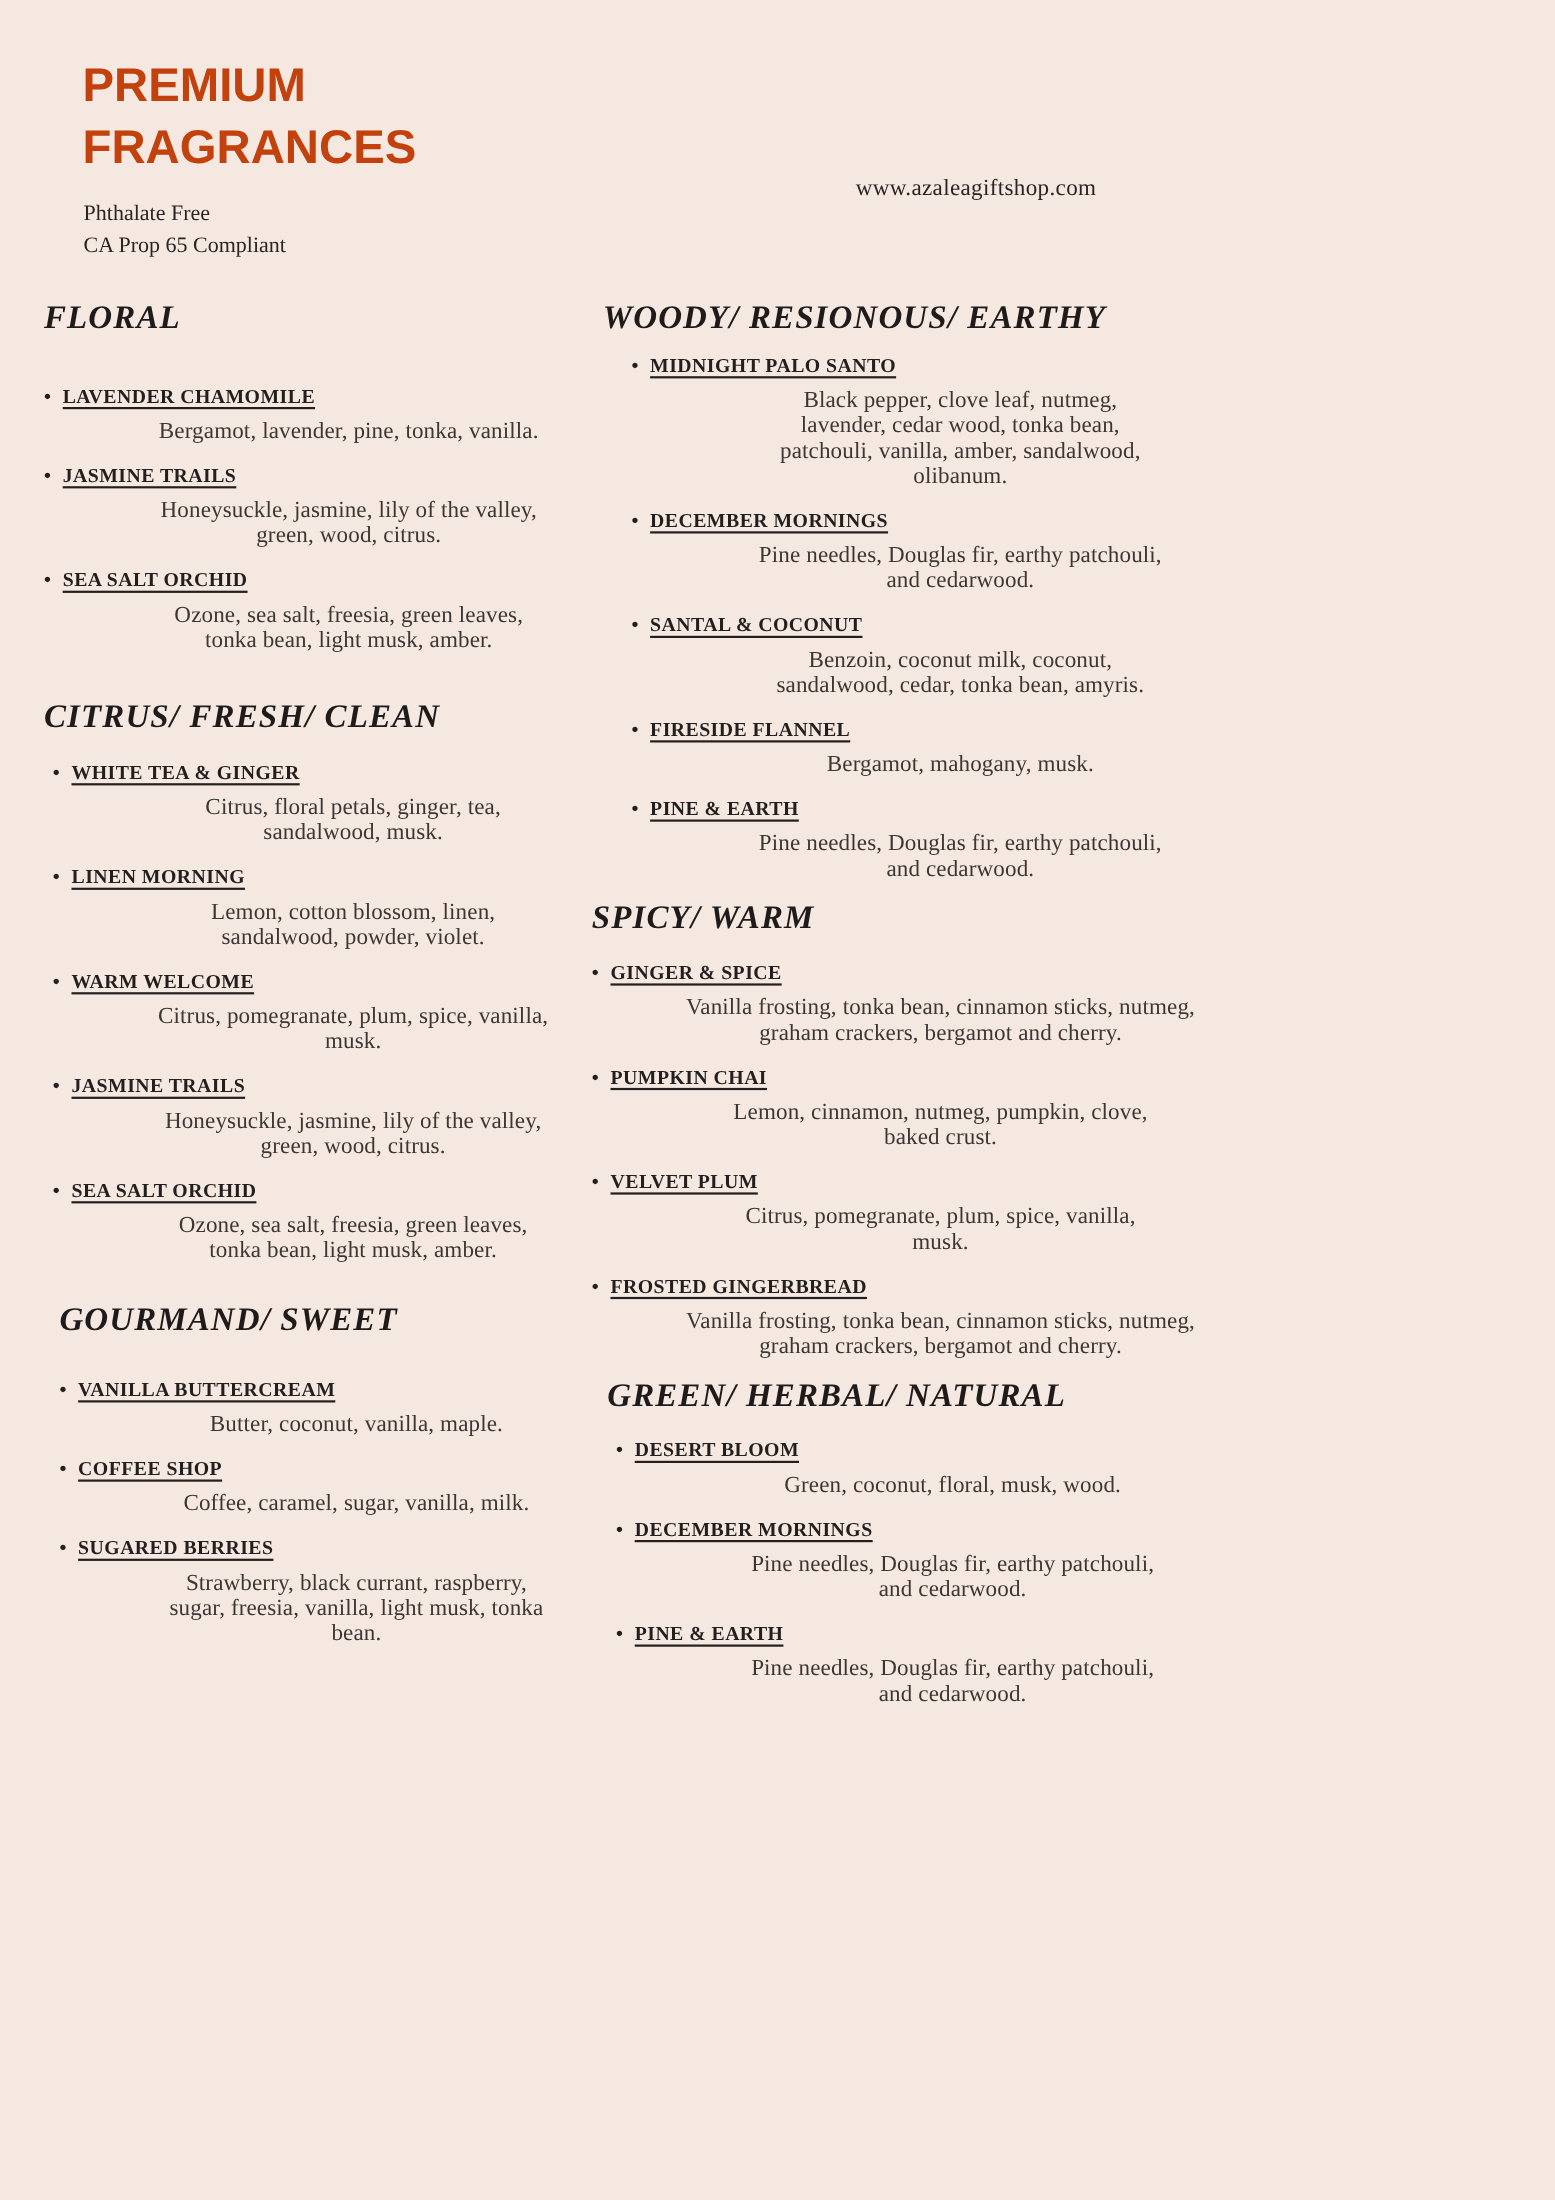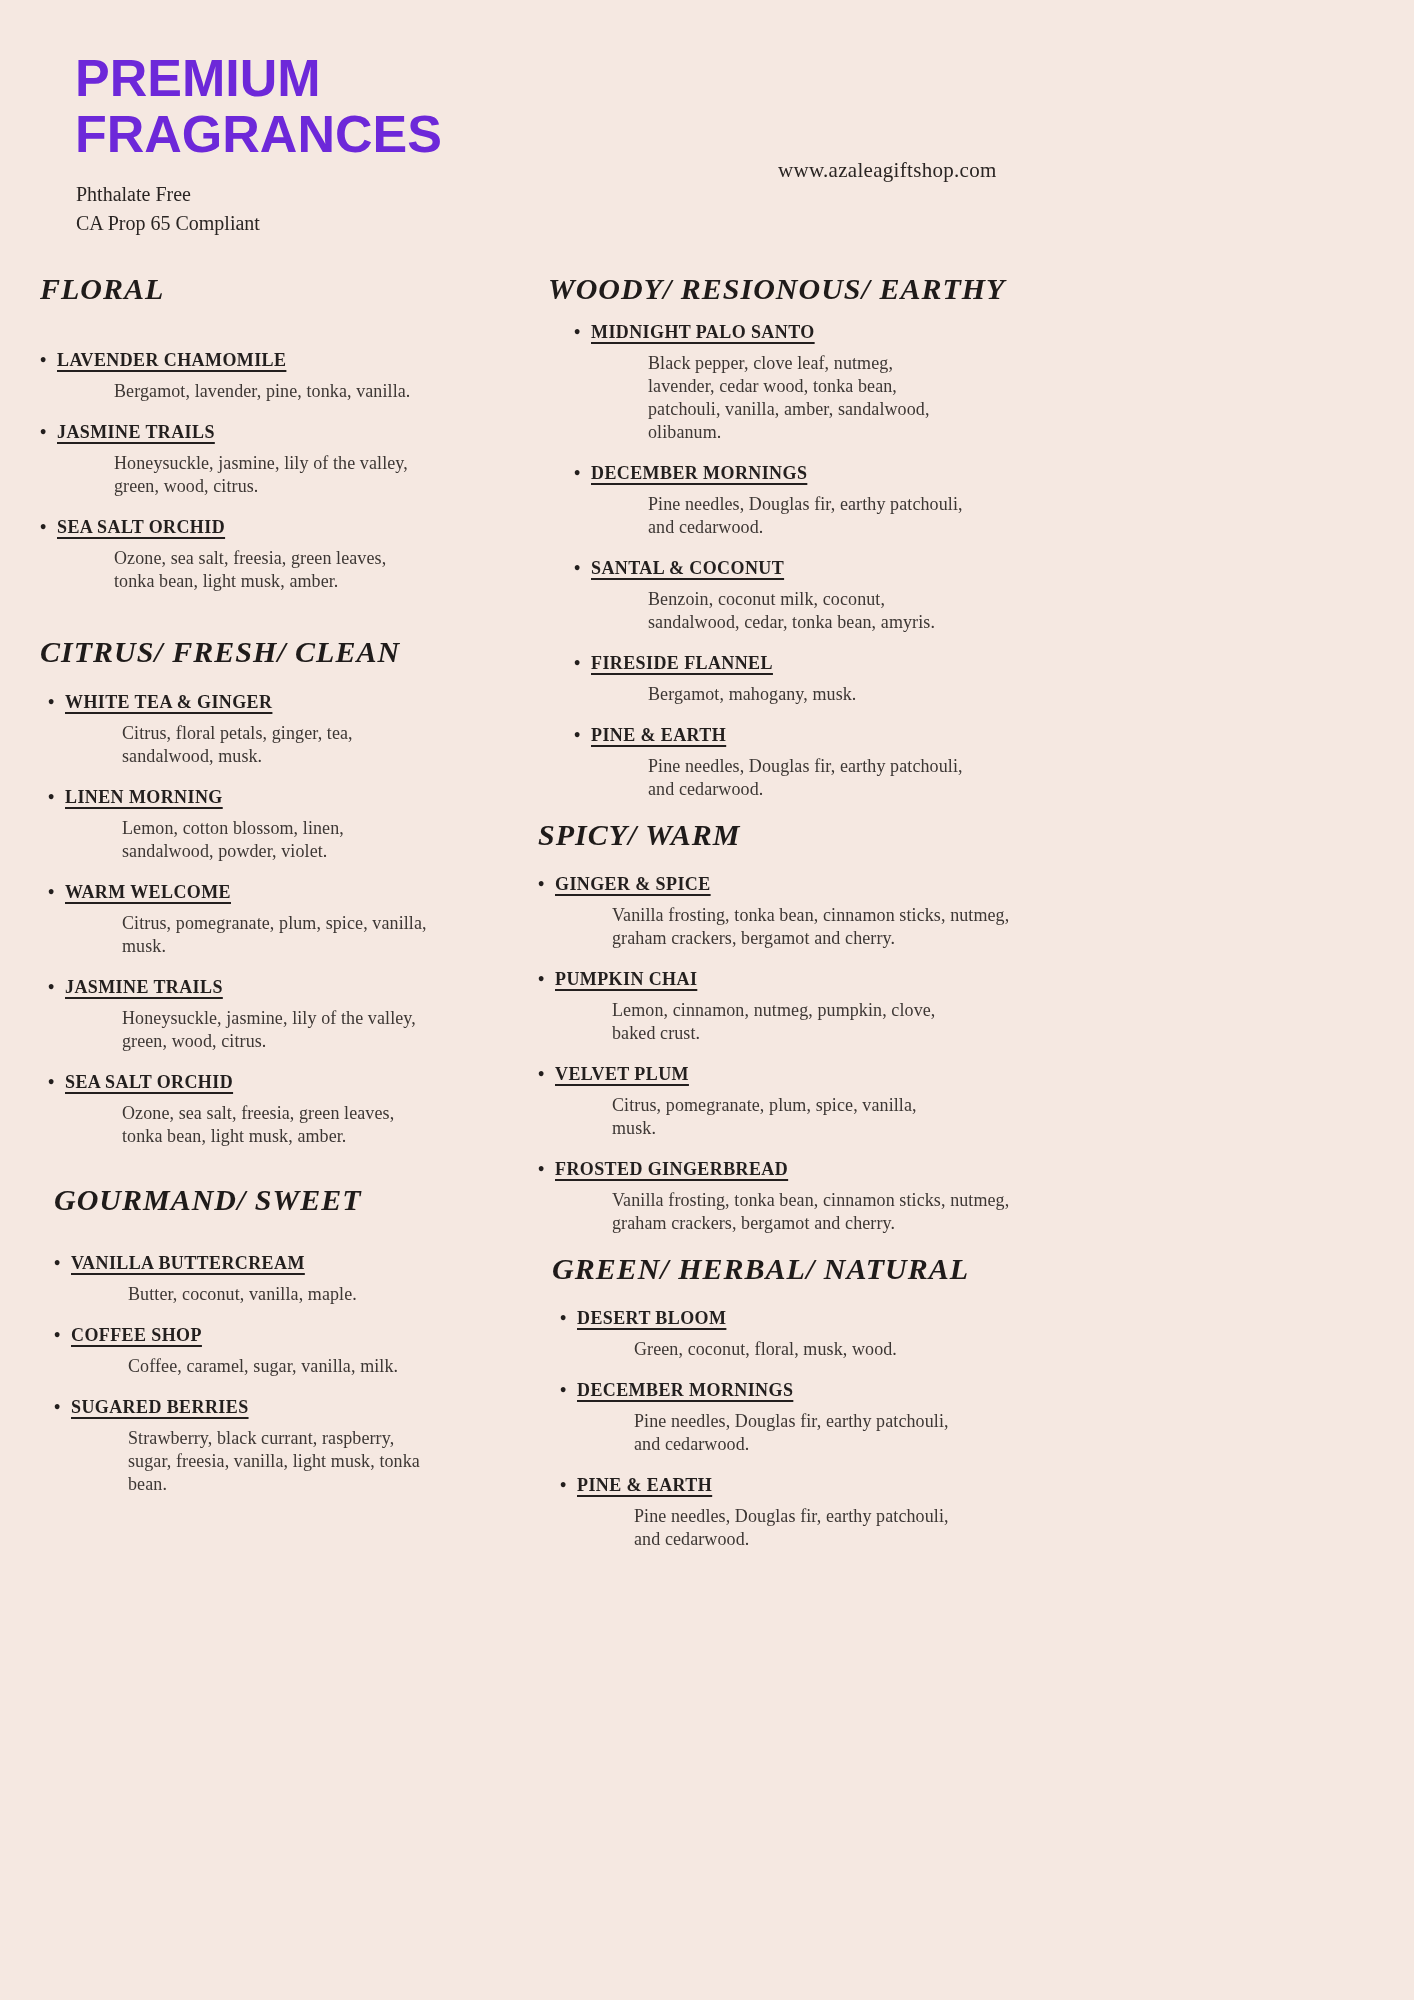--- a/index.html
+++ b/index.html
@@ -12,24 +12,24 @@
     color:#231f1e;
     overflow:hidden;
   }
   
   .title-block{
     position:absolute;
     left:75px;
     top:50px;
     font-family:"Liberation Sans","DejaVu Sans",sans-serif;
     font-weight:700;
-    font-size:52px;
+    font-size:43px;
     line-height:56px;
     letter-spacing:0px;
-    color:#6d28d9;
+    color:#c2410c;
   }
   .subtitle-block{
     position:absolute;
     left:76px;
     top:180px;
     font-size:20px;
     font-weight:400;
     line-height:29px;
     color:#2a2523;
   }
@@ -72,24 +72,25 @@
     width:17px;
     font-size:18px;
   }
   .item-name{
     text-decoration:underline;
     text-decoration-thickness:2px;
     text-underline-offset:4px;
   }
   .item-notes{
     margin:8px 0 0 74px;
-    font-size:18px;
+    font-size:21px;
     line-height:23px;
     color:#3d3734;
     letter-spacing:0.1px;
+    text-align:center;
   }
   .note-line{white-space:nowrap;}
   
   .column-left .menu-section:nth-of-type(1) .section-heading{margin-bottom:42px;}
   .column-left .menu-section:nth-of-type(2){margin-top:42px;}
   .column-left .menu-section:nth-of-type(2) .section-heading{margin-bottom:21px;}
   .column-left .menu-section:nth-of-type(2) .fragrance-list{padding-left:8px;}
   .column-left .menu-section:nth-of-type(3){margin-top:35px;}
   .column-left .menu-section:nth-of-type(3) .section-heading{margin-left:14px;}
   .column-left .menu-section:nth-of-type(3) .fragrance-list{padding-left:14px;}

